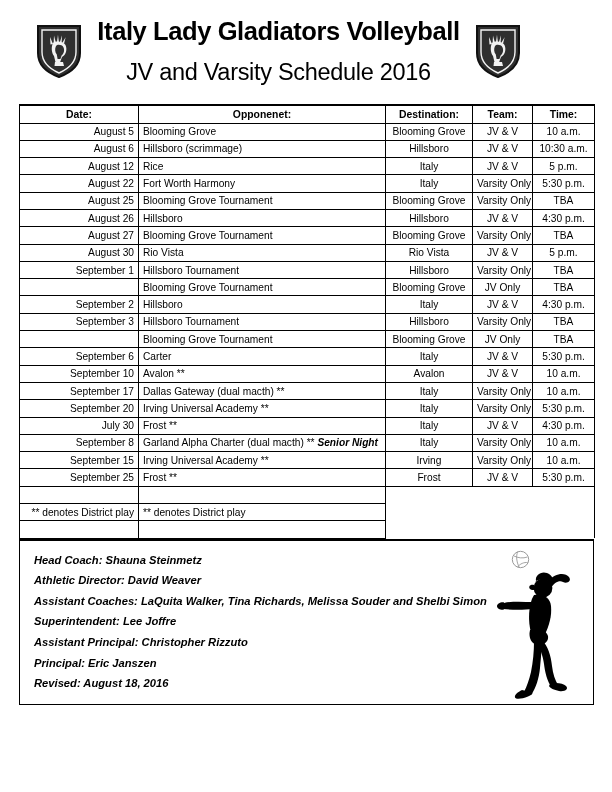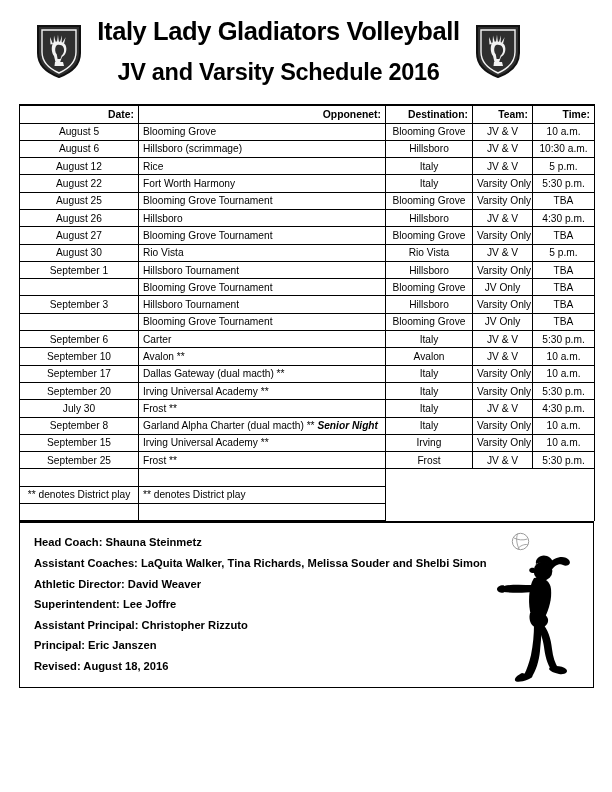--- a/index.html
+++ b/index.html
@@ -42,21 +42,21 @@
     line-height: 1.04;
   }
   .title-line1 {
     font-size: 25.5px;
     font-weight: bold;
     letter-spacing: -0.4px;
     white-space: nowrap;
   }
   .title-line2 {
     font-size: 23.5px;
-    font-weight: bold;
+    font-weight: normal;
     letter-spacing: -0.3px;
     white-space: nowrap;
     margin-top: 15px;
   }
 
   
   .sched-wrap {
     position: absolute;
     left: 19px;
     top: 104px;
@@ -79,27 +79,27 @@
     border: 1px solid #000000;
     height: 17.3px;
     padding: 0 4px;
     box-sizing: border-box;
     overflow: hidden;
     white-space: nowrap;
     vertical-align: middle;
   }
   table.sched thead th {
     font-weight: bold;
-    text-align: right;
+    text-align: center;
     font-size: 10.4px;
     height: 18px;
     border-top: 2px solid #000;
   }
   td.date {
-    text-align: center;
+    text-align: right;
   }
   td.opp {
     text-align: left;
   }
   td.dest, td.team, td.time {
     text-align: center;
   }
   td.merged-blank {
     border: 1px solid #000;
   }
@@ -109,20 +109,21 @@
   }
 
   
   .credits {
     position: relative;
     border: 1px solid #000;
     border-top: 2px solid #000;
     padding: 9px 14px 10px 14px;
     box-sizing: border-box;
     min-height: 152px;
+    font-style: italic;
   }
   .credits .line {
     font-size: 11.2px;
     font-weight: bold;
     line-height: 1.84;
     white-space: nowrap;
   }
   .player {
     position: absolute;
     right: 14px;
@@ -272,20 +273,27 @@
             <td class="time">TBA</td>
           </tr>
           <tr>
             <td class="date"></td>
             <td class="opp">Blooming Grove Tournament</td>
             <td class="dest">Blooming Grove</td>
             <td class="team">JV Only</td>
             <td class="time">TBA</td>
           </tr>
           <tr>
+            <td class="date">September 2</td>
+            <td class="opp">Hillsboro</td>
+            <td class="dest">Italy</td>
+            <td class="team">JV &amp; V</td>
+            <td class="time">4:30 p.m.</td>
+          </tr>
+          <tr>
             <td class="date">September 3</td>
             <td class="opp">Hillsboro Tournament</td>
             <td class="dest">Hillsboro</td>
             <td class="team">Varsity Only</td>
             <td class="time">TBA</td>
           </tr>
           <tr>
             <td class="date"></td>
             <td class="opp">Blooming Grove Tournament</td>
             <td class="dest">Blooming Grove</td>
@@ -362,22 +370,22 @@
             <td class="date"></td>
             <td class="opp"></td>
             <td class="merged-blank" colspan="3" style="border-left: 1px solid rgb(0, 0, 0); border-top: none; border-bottom: none; border-right: 1px solid rgb(0, 0, 0);"></td>
           </tr>
         </tbody>
     </table>
 
     <div class="credits">
       <div id="credit-lines">
           <div class="line">Head Coach: Shauna Steinmetz</div>
+          <div class="line">Athletic Director: David Weaver</div>
           <div class="line">Assistant Coaches: LaQuita Walker, Tina Richards, Melissa Souder and Shelbi Simon</div>
-          <div class="line">Athletic Director: David Weaver</div>
           <div class="line">Superintendent: Lee Joffre</div>
           <div class="line">Assistant Principal: Christopher Rizzuto</div>
           <div class="line">Principal: Eric Janszen</div>
           <div class="line">Revised: August 18, 2016</div>
         </div>
 
       <span class="ball">
         <svg viewBox="0 0 19 19" width="19" height="19" aria-hidden="true">
           <circle cx="9.5" cy="9.5" r="8.2" fill="none" stroke="#9a9a9a" stroke-width="1"></circle>
           <path d="M3 6 C7 8 12 8.6 16.4 7" fill="none" stroke="#9a9a9a" stroke-width="0.9"></path>

